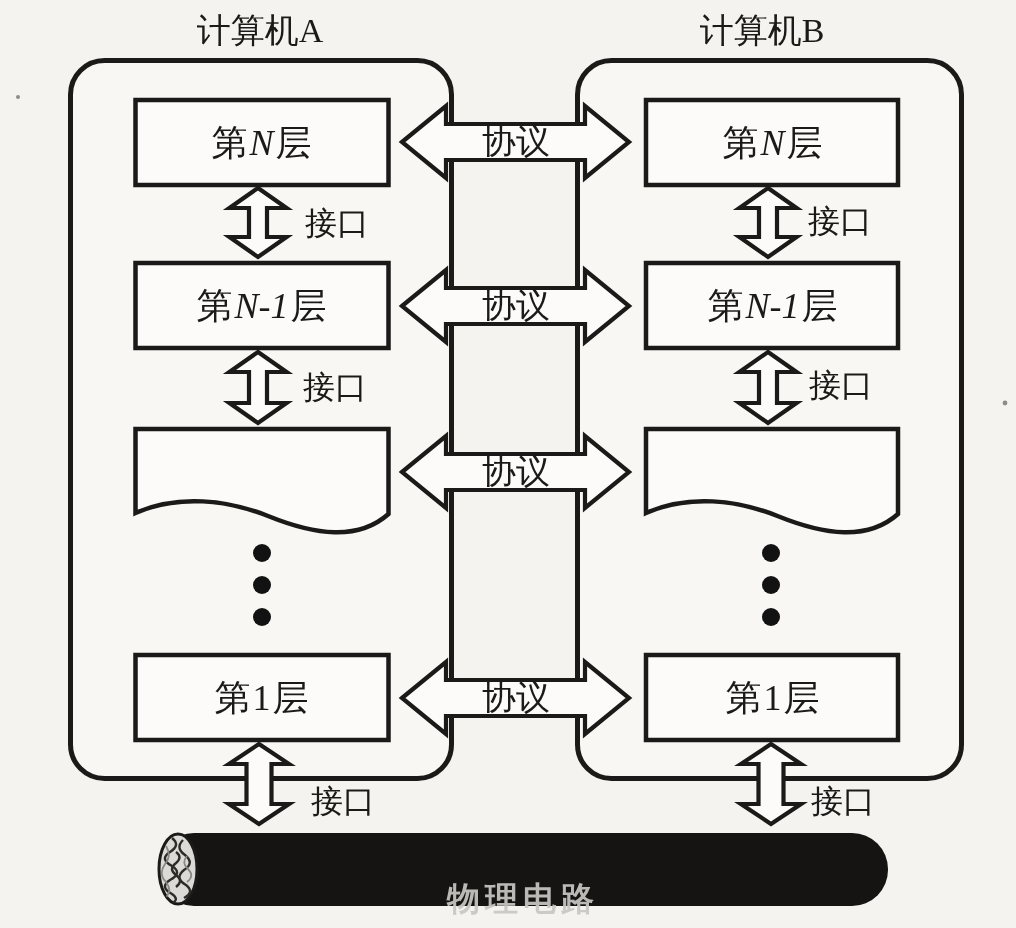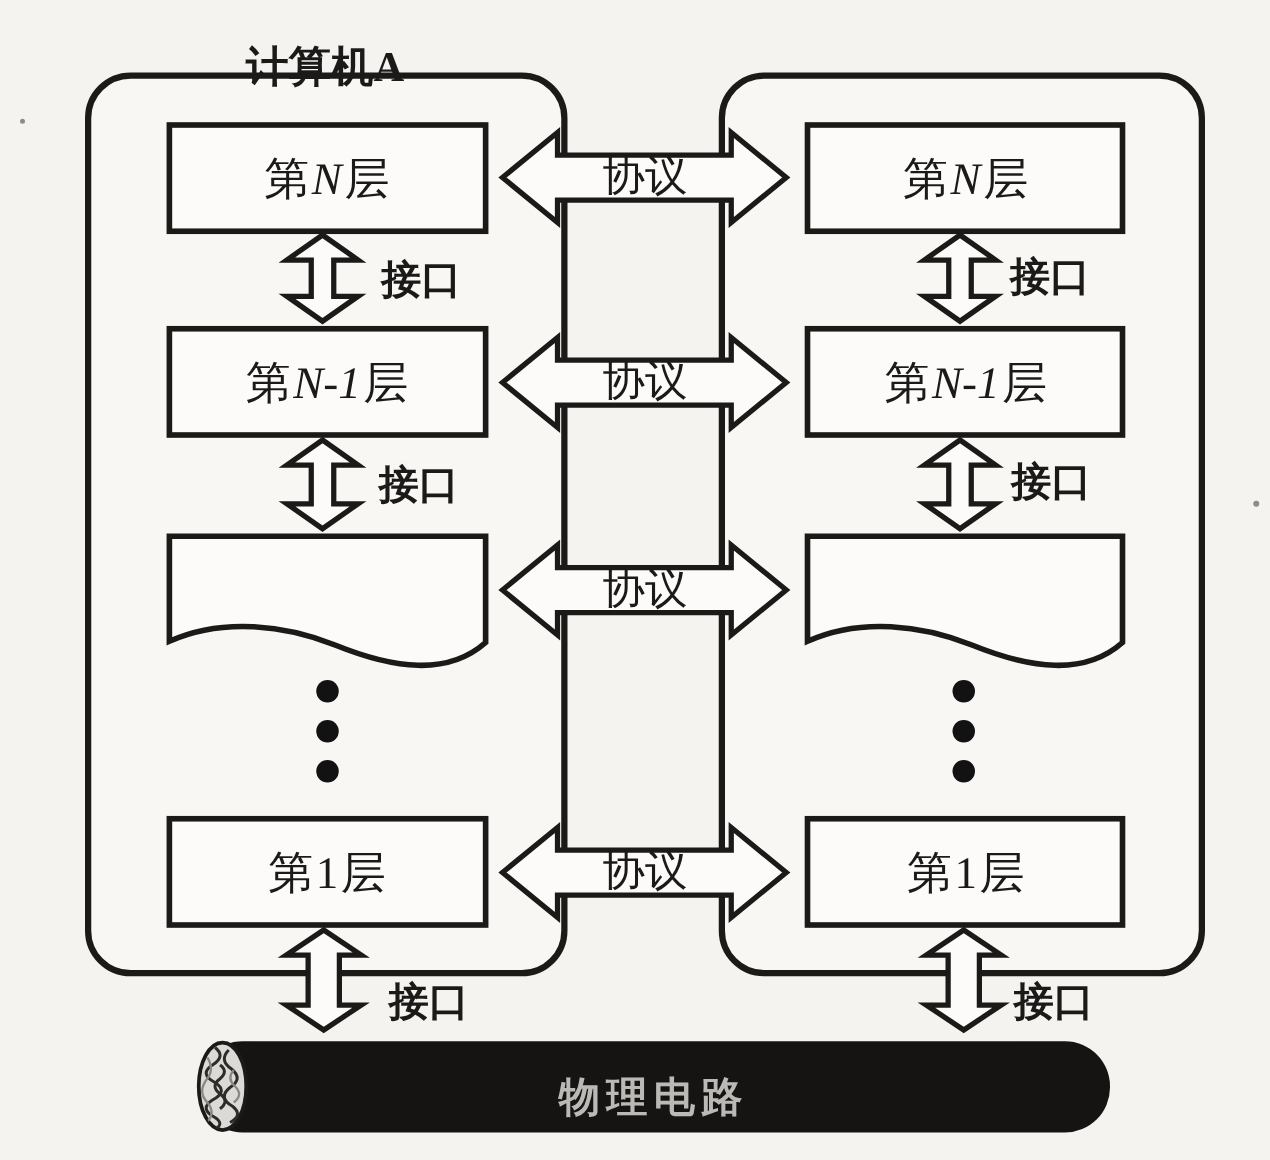--- a/index.html
+++ b/index.html
@@ -17,26 +17,26 @@
   .dot{fill:var(--dot,#111);}
   .cable{fill:var(--cable-fill,#151413);}
   .xsec{fill:#dcdad7;stroke:var(--ink,#1b1a18);stroke-width:3;}
   .squig{fill:none;stroke:#2e2c2a;stroke-width:2.4;}
   .squig.lt{stroke:#8a8884;stroke-width:1.8;}
   .speck{fill:#555;opacity:.65;}
   .label{
     position:absolute;display:flex;align-items:center;justify-content:center;
     color:var(--ink,#1b1a18);white-space:nowrap;line-height:1;
   }
-  .title{width:210px;height:40px;font-size:34px;font-weight:bold;margin-top:24px;}
+  .title{width:210px;height:40px;font-size:34px;font-weight:normal;}
   .layer-label{width:253px;height:85px;font-size:36px;}
   .layer-label .var{font-style:normal;padding:0 2px;}
   .layer-label .var.it{font-style:italic;font-family:"Liberation Serif","DejaVu Serif",serif;}
   .proto{width:140px;height:44px;font-size:34px;font-weight:normal;}
-  .iface{width:92px;height:40px;font-size:32px;font-weight:bold;}
+  .iface{width:92px;height:40px;font-size:32px;font-weight:normal;}
   .cable-label{
     width:260px;height:44px;font-size:33px;font-weight:bold;
     color:var(--cable-text,#c9c7c3);letter-spacing:5px;opacity:.92;
   }
 </style>
 </head>
 <body>
 
 <div id="stage">
 
@@ -95,20 +95,21 @@
     <polygon class="arrow" points="259,744 289,764 271.5,764 271.5,804 289,804 259,824 229,804 246.5,804 246.5,764 229,764"></polygon>
     <polygon class="arrow" points="771,744 801,764 783.5,764 783.5,804 801,804 771,824 741,804 758.5,804 758.5,764 741,764"></polygon>
 
     <polygon class="arrow" points="402,142 446,106 446,124 585,124 585,106 629,142 585,178 585,160 446,160 446,178"></polygon>
     <polygon class="arrow" points="402,306 446,270 446,288 585,288 585,270 629,306 585,342 585,324 446,324 446,342"></polygon>
     <polygon class="arrow" points="402,472 446,436 446,454 585,454 585,436 629,472 585,508 585,490 446,490 446,508"></polygon>
     <polygon class="arrow" points="402,698 446,662 446,680 585,680 585,662 629,698 585,734 585,716 446,716 446,734"></polygon>
   </svg>
 
   <div class="label title" style="left:155px;top:11px;">计算机A</div>
+  <div class="label title" style="left:657px;top:11px;">计算机B</div>
 
   <div class="label layer-label" style="left:135px;top:100px;">
     <span>第</span>
       <span class="var it">N</span>
       <span>层</span>
   </div>
   <div class="label layer-label" style="left:135px;top:263px;">
     <span>第</span>
       <span class="var it">N-1</span>
       <span>层</span>
@@ -140,15 +141,15 @@
   <div class="label proto" style="left:446px;top:450px;">协议</div>
   <div class="label proto" style="left:446px;top:676px;">协议</div>
 
   <div class="label iface" style="left:291px;top:203px;">接口</div>
   <div class="label iface" style="left:289px;top:367px;">接口</div>
   <div class="label iface" style="left:297px;top:781px;">接口</div>
   <div class="label iface" style="left:794px;top:201px;">接口</div>
   <div class="label iface" style="left:795px;top:365px;">接口</div>
   <div class="label iface" style="left:797px;top:781px;">接口</div>
 
-  <div class="label cable-label" style="left:393px;top:857px;">物理电路</div>
+  <div class="label cable-label" style="left:393px;top:877px;">物理电路</div>
 
 </div>
 
 </body></html>

